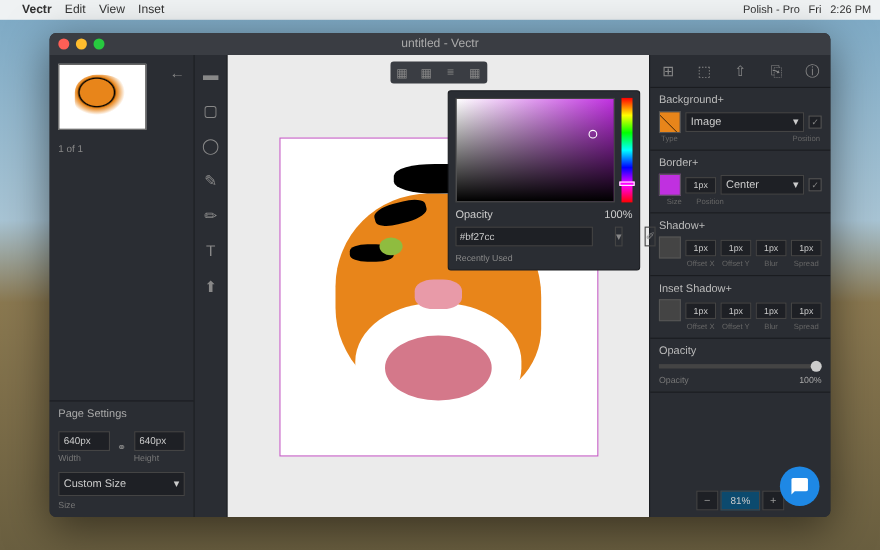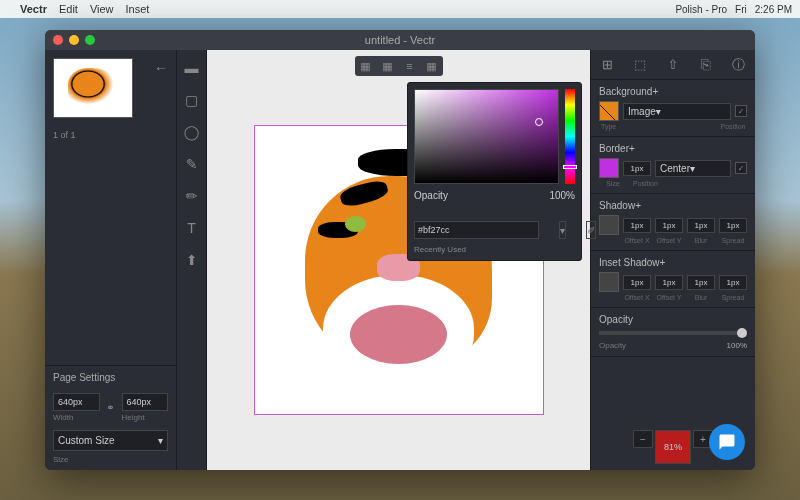--- a/index.html
+++ b/index.html
@@ -52,46 +52,46 @@
 .tiger-nose{position:absolute;top:44%;left:42%;width:16%;height:10%;background:#e89aa8;border-radius:40%}
 .align-bar{position:absolute;top:6px;left:50%;transform:translateX(-50%);display:flex;background:#3a3d43;border-radius:3px}
 .align-btn{width:22px;height:20px;display:flex;align-items:center;justify-content:center;color:#888;font-size:11px;cursor:pointer}
 .colorpicker{position:absolute;top:32px;right:8px;width:175px;background:#2a2d33;border:1px solid #1a1c20;border-radius:3px;padding:6px;z-index:10}
 .cp-grad{width:100%;height:95px;background:linear-gradient(to bottom,transparent,#000),linear-gradient(to right,#fff,#c030e0);position:relative;border:1px solid #444}
 .cp-cursor{position:absolute;top:28px;right:15px;width:8px;height:8px;border:1px solid #fff;border-radius:50%}
 .cp-hue{position:absolute;top:6px;right:6px;width:10px;height:95px;background:linear-gradient(180deg,red,#ff0,#0f0,#0ff,#00f,#f0f,red)}
 .cp-hue-cursor{position:absolute;bottom:15px;left:-2px;width:14px;height:4px;border:1px solid #fff;background:#f0f}
 .cp-main{padding-right:16px}
 .cp-row{display:flex;justify-content:space-between;align-items:center;margin-top:6px;font-size:9px;color:#999}
-.cp-hex{display:flex;gap:20px;margin-top:20px}
+.cp-hex{display:flex;gap:20px;margin-top:5px}
 .cp-hex input{flex:1;background:#1e2025;border:1px solid #444;padding:3px;font-size:9px;color:#ccc}
 .cp-dropper{width:18px;height:18px;border:1px solid #444;display:flex;align-items:center;justify-content:center;color:#888}
 .cp-recent{margin-top:6px;font-size:8px;color:#888}
 .rightpanel{width:165px;background:#2a2d33;border-left:1px solid #1a1c20;display:flex;flex-direction:column;overflow:hidden}
 .rp-top{height:30px;display:flex;border-bottom:1px solid #1a1c20}
 .rp-topbtn{flex:1;display:flex;align-items:center;justify-content:center;color:#888;cursor:pointer;font-size:13px}
 .rp-section{border-bottom:1px solid #1a1c20;padding:6px 8px}
 .rp-header{display:flex;align-items:center;margin-bottom:4px}
 .rp-header span{font-size:10px;color:#bbb}
 .rp-plus{color:#888;font-size:14px;cursor:pointer}
 .rp-row{display:flex;gap:4px;align-items:center}
 .rp-swatch{width:20px;height:20px;background:#c030e0;border:1px solid #555;cursor:pointer}
 .rp-swatch.img{background:linear-gradient(45deg,#e8851a 40%,#000 42%,#e8851a 44%);}
 .rp-swatch.grey{background:#444}
 .rp-field{background:#1e2025;border:1px solid #444;padding:2px 3px;font-size:8px;color:#ccc;width:28px;text-align:center}
-.rp-wide{flex:1;background:#1e2025;border:1px solid #444;padding:2px 4px;font-size:8px;color:#ccc;display:flex;align-items:center}
+.rp-wide{flex:1;background:#1e2025;border:1px solid #444;padding:2px 4px;font-size:8px;color:#ccc;display:flex;justify-content:space-between;align-items:center}
 .rp-check{width:12px;height:12px;border:1px solid #555;cursor:pointer;background:#1e2025;display:flex;align-items:center;justify-content:center;font-size:8px;color:#888}
 .rp-labels{display:flex;gap:4px;margin-top:2px}
 .rp-label{font-size:7px;color:#666;width:28px;text-align:center}
 .rp-label.f{flex:1;text-align:left;padding-left:2px}
 .opacity-slider{width:100%;height:4px;background:#444;position:relative;margin:6px 0}
 .opacity-thumb{position:absolute;right:0;top:-3px;width:10px;height:10px;background:#ccc;border-radius:50%}
 .zoom-bar{display:flex;gap:2px;padding:6px 8px;justify-content:center;margin-top:auto}
 .zoom-btn{width:20px;height:18px;background:#1e2025;border:1px solid #444;display:flex;align-items:center;justify-content:center;font-size:10px;color:#999;cursor:pointer}
-.zoom-val{width:36px;height:34px;background:#b91c1c;border:1px solid #444;display:flex;align-items:center;justify-content:center;font-size:9px;color:#ccc}
+.zoom-val{width:36px;height:18px;background:#0c4a6e;border:1px solid #444;display:flex;align-items:center;justify-content:center;font-size:9px;color:#ccc}
 .chat-bubble{position:absolute;bottom:10px;right:10px;width:36px;height:36px;background:#1e88e5;border-radius:50%;display:flex;align-items:center;justify-content:center;cursor:pointer;z-index:20}
 .chat-bubble svg{width:18px;height:18px;fill:#fff}
 </style>
 </head>
 <body>
 
 <div class="menubar">
   <span></span>
   <span class="appname">Vectr</span>
   <span>Edit</span>

